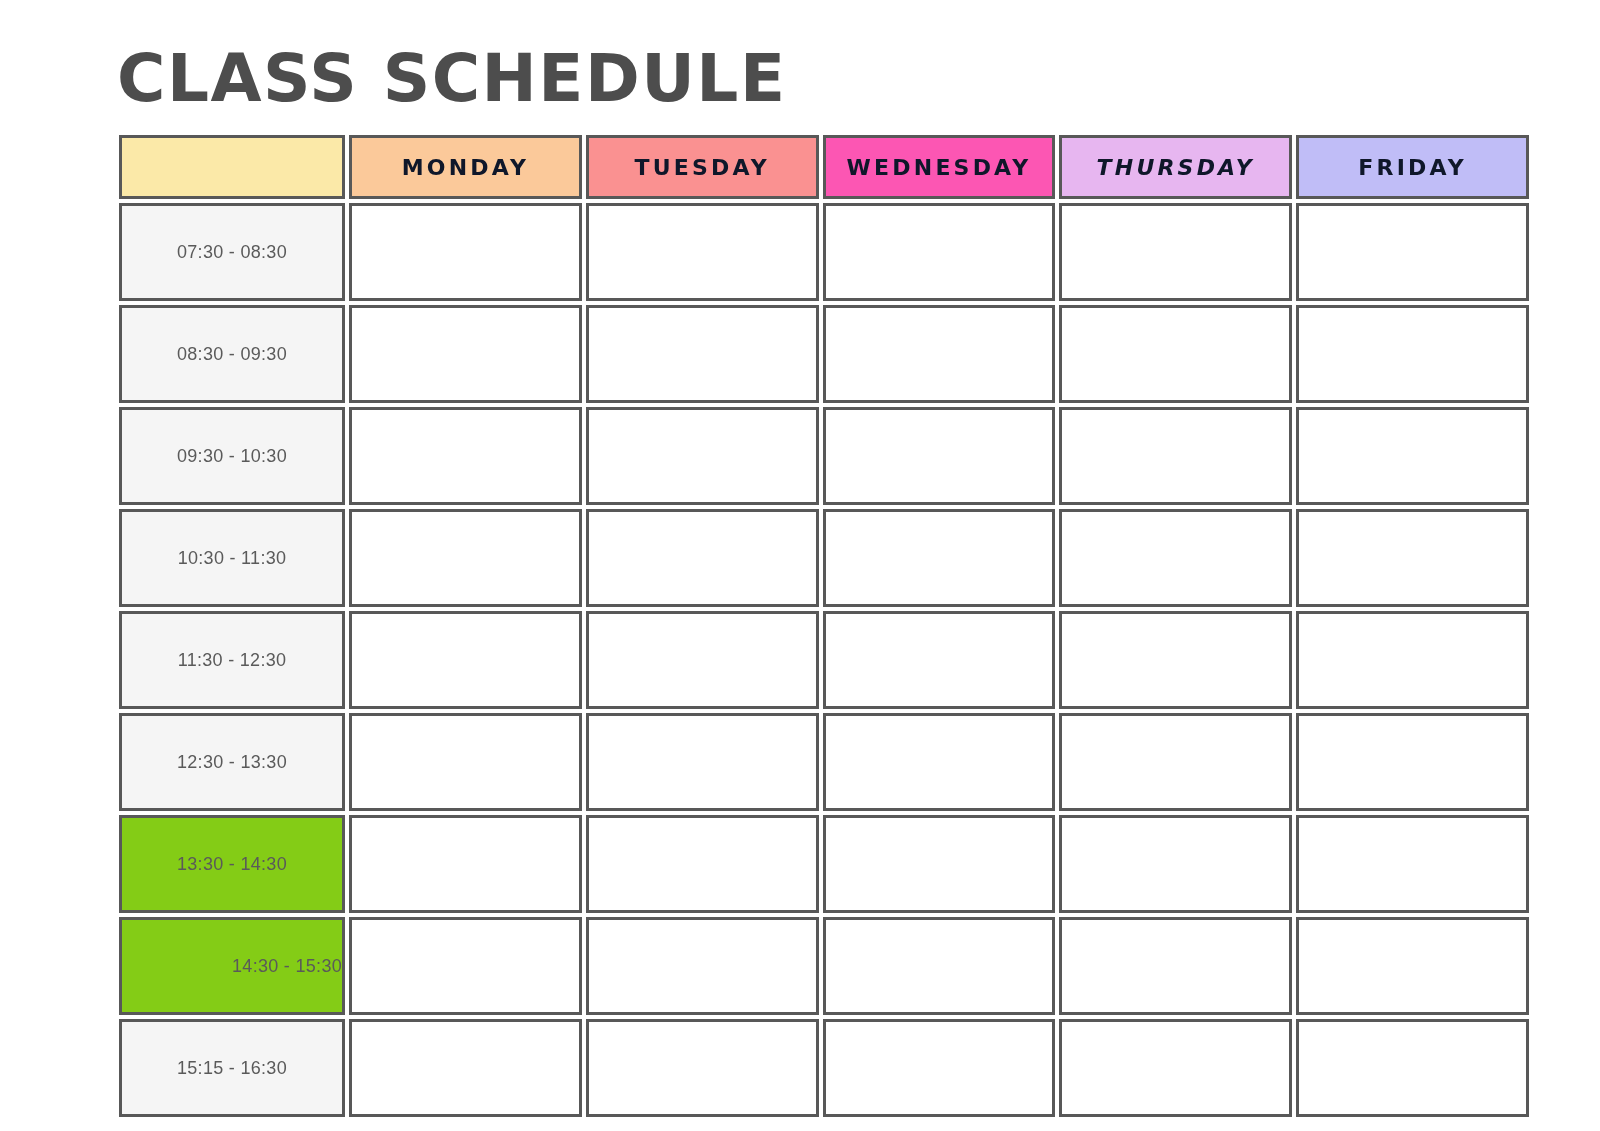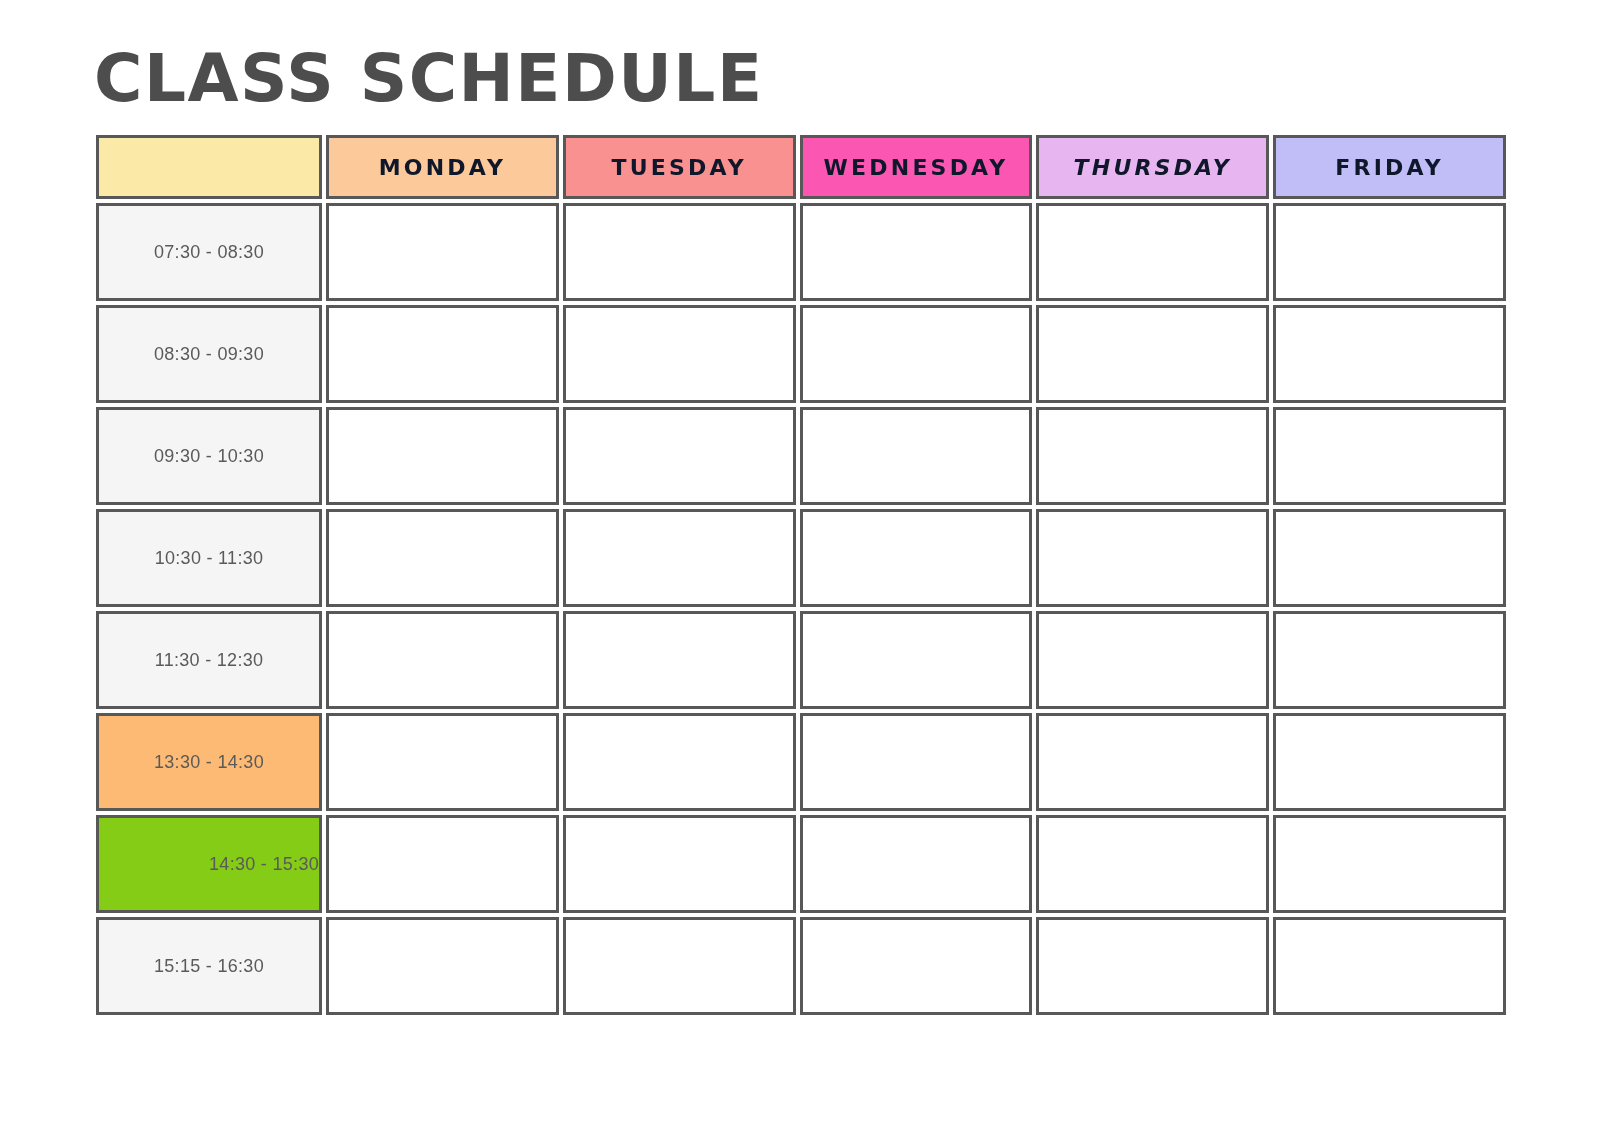--- a/index.html
+++ b/index.html
@@ -11,21 +11,21 @@
     width: 1600px;
     height: 1131px;
     font-family: "Liberation Sans", sans-serif;
     -webkit-font-smoothing: antialiased;
   }
   .page {
     position: relative;
     width: 1600px;
     height: 1131px;
     box-sizing: border-box;
-    padding: 44px 92px 0 92px;
+    padding: 44px 92px 0 115px;
   }
   .title {
     font-family: "DejaVu Sans", sans-serif;
     font-size: 66px;
     font-weight: 700;
     letter-spacing: 1.5px;
     color: #4d4d4d;
     line-height: 1.05;
     margin: 0 0 18px 2px;
     text-transform: uppercase;
@@ -125,21 +125,29 @@
         </tr>
         <tr>
           <td class="time-cell" style="background: rgb(245, 245, 245);">11:30 - 12:30</td>
           <td class="slot-cell"></td>
           <td class="slot-cell"></td>
           <td class="slot-cell"></td>
           <td class="slot-cell"></td>
           <td class="slot-cell"></td>
         </tr>
         <tr>
-          <td class="time-cell" style="background: #fdba74;">13:30 - 14:30</td>
+          <td class="time-cell" style="background: rgb(245, 245, 245);">12:30 - 13:30</td>
+          <td class="slot-cell"></td>
+          <td class="slot-cell"></td>
+          <td class="slot-cell"></td>
+          <td class="slot-cell"></td>
+          <td class="slot-cell"></td>
+        </tr>
+        <tr>
+          <td class="time-cell" style="background: #84cc16;">13:30 - 14:30</td>
           <td class="slot-cell"></td>
           <td class="slot-cell"></td>
           <td class="slot-cell"></td>
           <td class="slot-cell"></td>
           <td class="slot-cell"></td>
         </tr>
         <tr>
           <td class="time-cell" style="background: #84cc16; text-align: right;">14:30 - 15:30</td>
           <td class="slot-cell"></td>
           <td class="slot-cell"></td>

